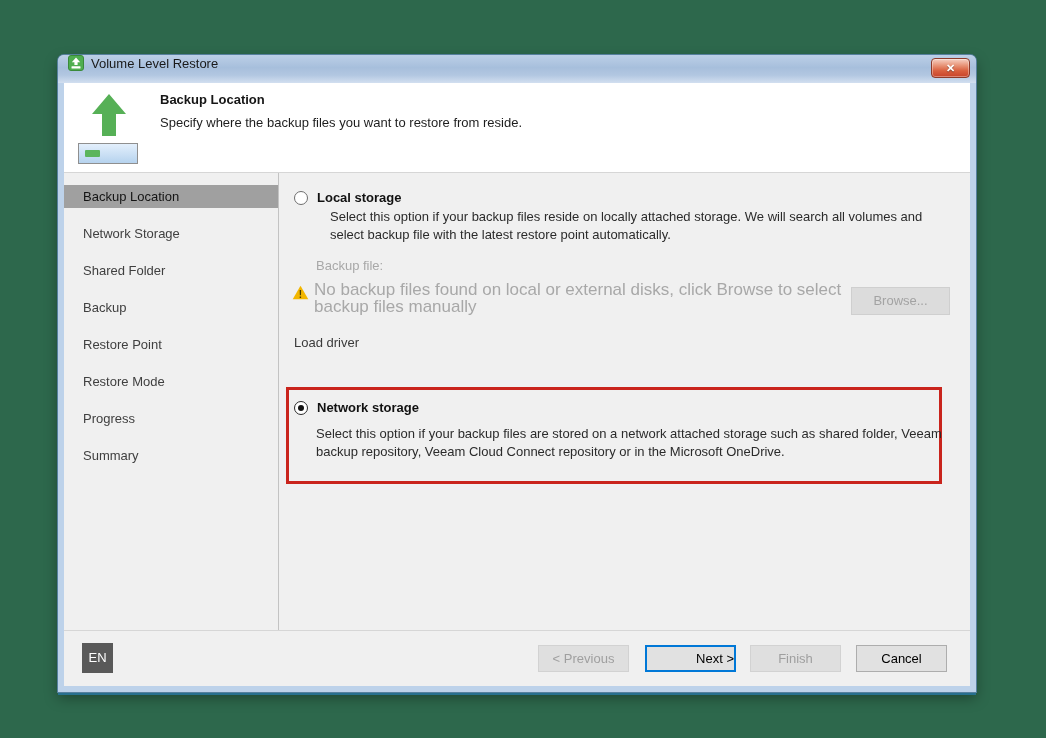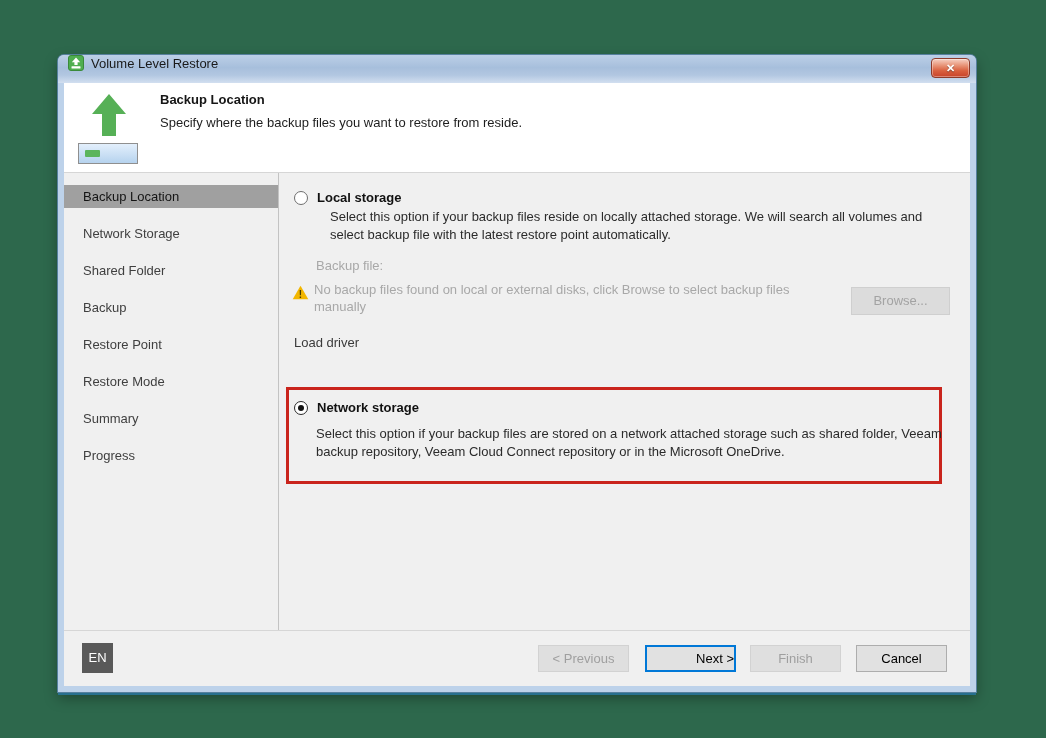--- a/index.html
+++ b/index.html
@@ -85,21 +85,21 @@
   .radio.selected::after {
     content:""; position:absolute; left:3px; top:3px; width:6px; height:6px;
     border-radius:50%; background:#111;
   }
   .radio-label { font-weight:bold; font-size:13px; color:#111; }
   .desc { position:absolute; left:37px; color:#2b2b2b; line-height:18px; font-size:13px; }
   .backup-file-label { position:absolute; left:37px; top:85px; color:#a8a8a8; }
   .warning-icon { position:absolute; left:13px; top:112px; }
   .warning-text {
     position:absolute; left:35px; top:108px; width:528px;
-    color:#a8a8a8; line-height:17px; font-size:13px;
+    color:#a8a8a8; line-height:17px; font-size:17px;
   }
   .browse-btn {
     position:absolute; left:572px; top:114px; width:99px; height:28px;
     background:#dcdcdc; border:1px solid #cfcfcf; color:#a3a3a3;
     font-size:13px; text-align:center; line-height:26px;
     font-family:"Liberation Sans", sans-serif;
   }
   .load-driver { position:absolute; left:15px; top:162px; color:#3a3a3a; }
   .highlight-box {
     position:absolute; left:7px; top:214px; width:656px; height:97px;
@@ -162,22 +162,22 @@
       </div>
     </div>
 
     <div class="sidebar">
       <div class="step active">Backup Location</div>
       <div class="step">Network Storage</div>
       <div class="step">Shared Folder</div>
       <div class="step">Backup</div>
       <div class="step">Restore Point</div>
       <div class="step">Restore Mode</div>
+      <div class="step">Progress</div>
       <div class="step">Summary</div>
-      <div class="step">Progress</div>
     </div>
 
     <div class="content">
 
       <div class="radio-row" style="left:15px; top:17px;">
         <span class="radio"></span>
         <span class="radio-label">Local storage</span>
       </div>
       <div class="desc" style="top:35px; width:628px;margin-left:14px;">Select this option if your backup files reside on locally attached storage. We will search all volumes and select backup file with the latest restore point automatically.</div>
 

